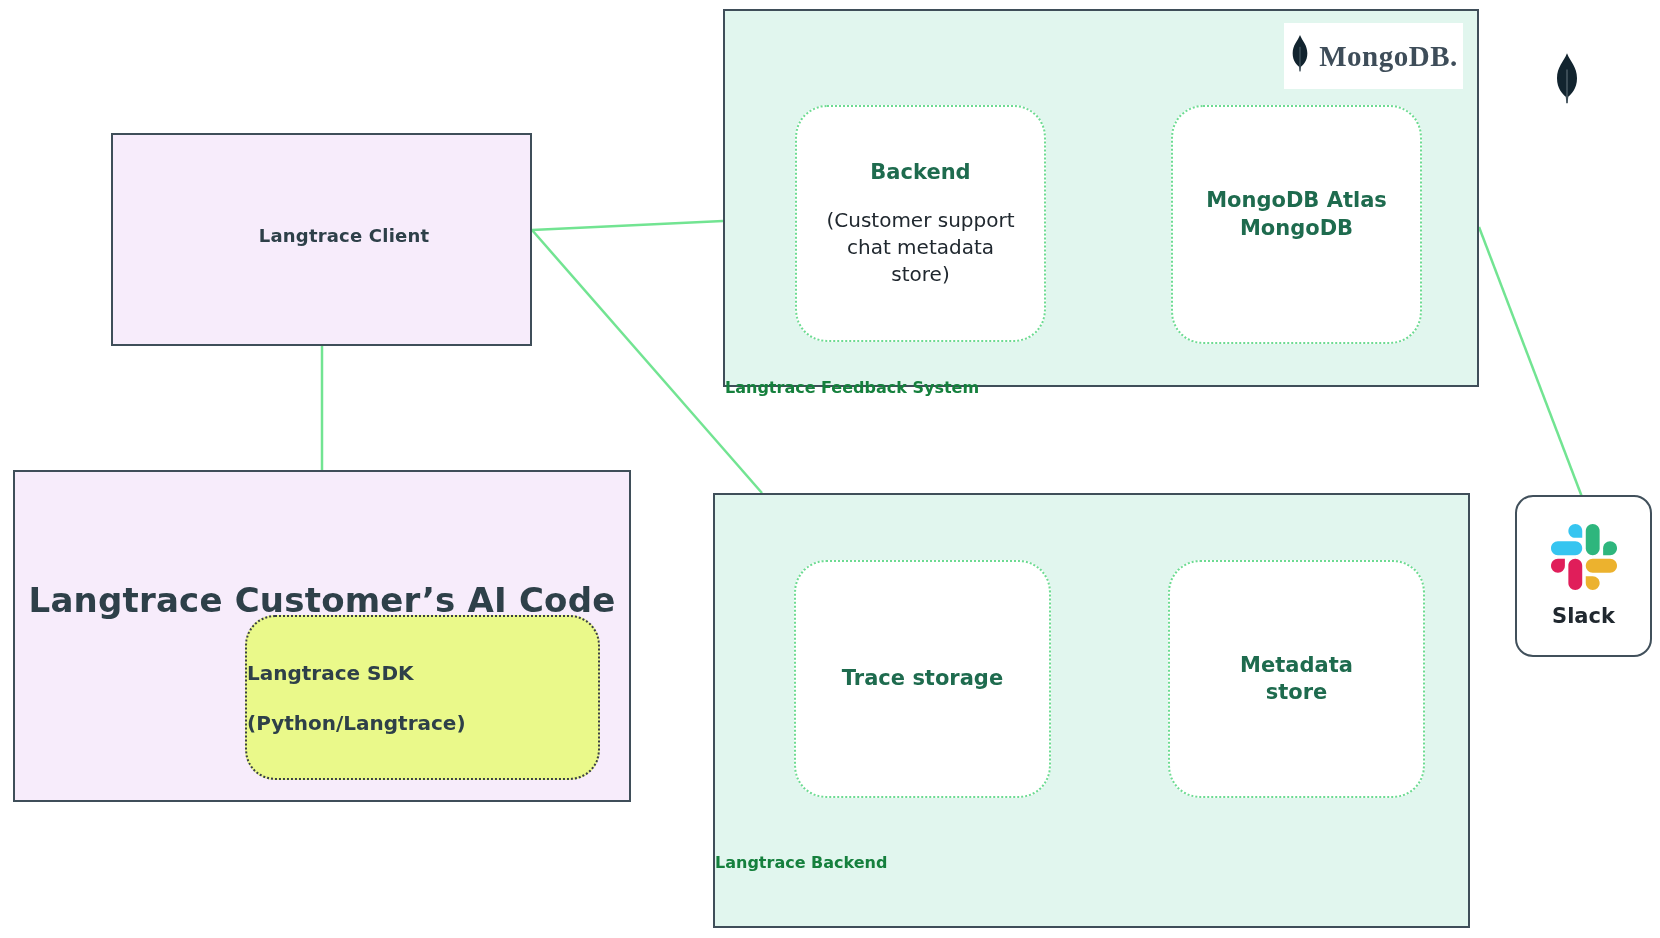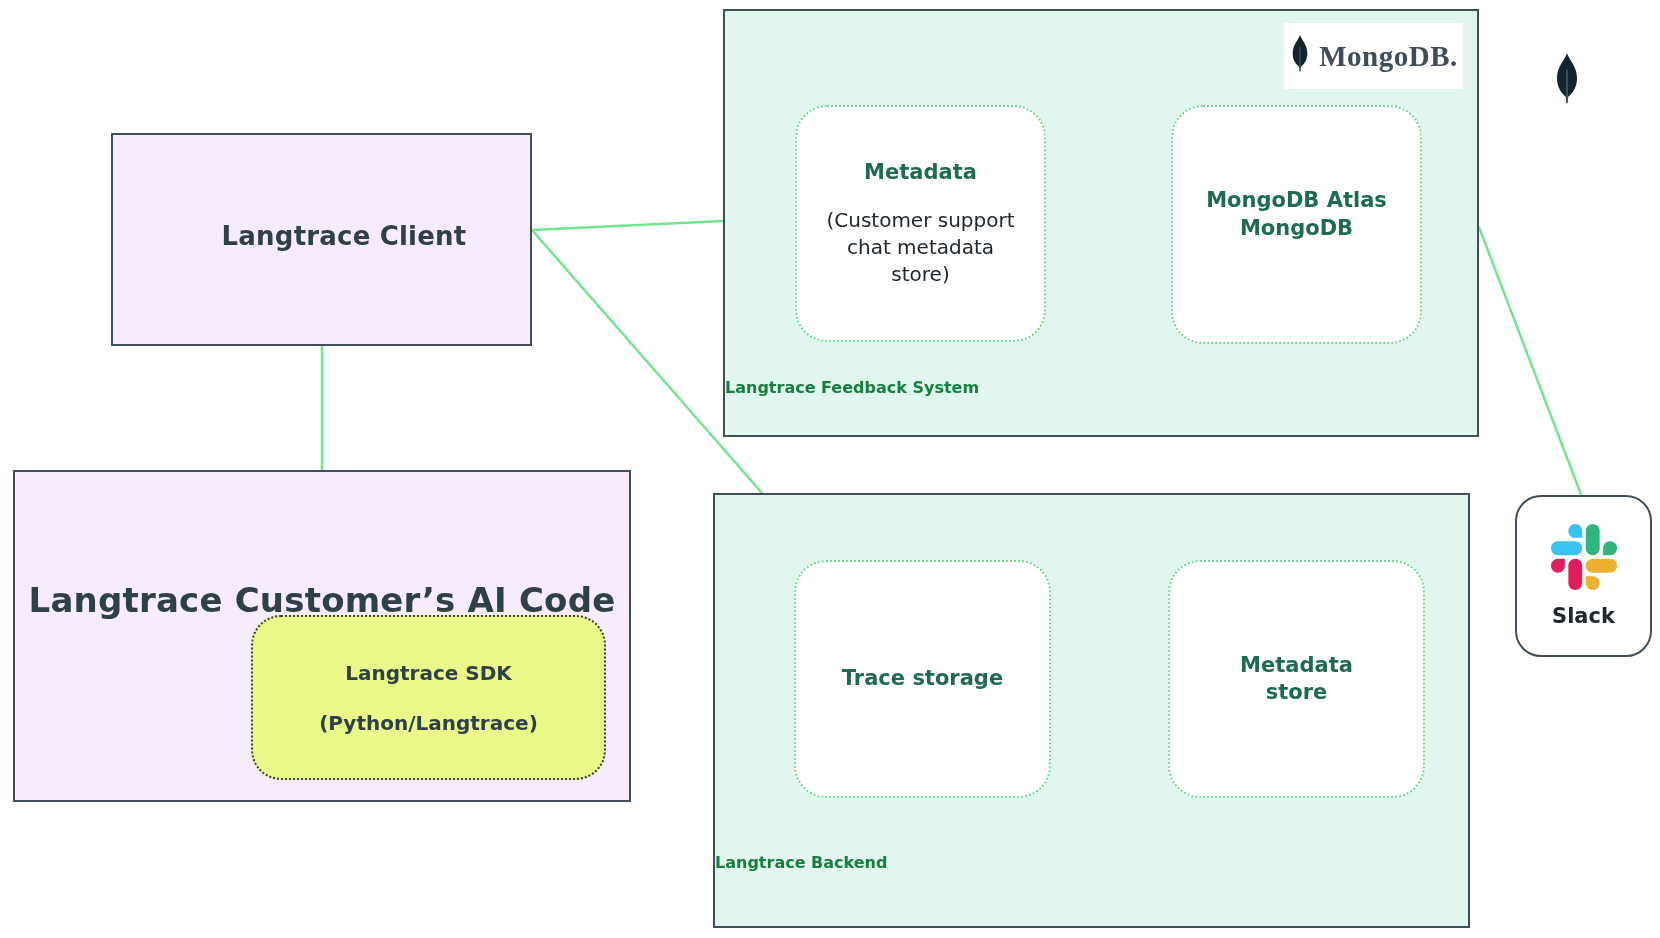--- a/index.html
+++ b/index.html
@@ -21,38 +21,37 @@
   .panel.mint{background:#e1f6ee;}
   .center-label{
     position:absolute;left:0;right:0;
     text-align:center;
     color:#2e4049;
     font-weight:bold;
   }
   .client-label{
     top:0;bottom:8px;
     display:flex;align-items:center;justify-content:center;
-    font-size:26px;
+    font-size:18px;
     letter-spacing:.2px;
     padding-left:45px;
   }
   .ai-title{
     font-size:34px;
     letter-spacing:.2px;
   }
   .sdk-box{
     position:absolute;
     background:#eaf98a;
     border:2px dotted #3a3f45;
     border-radius:30px;
     box-sizing:border-box;
-    display:flex;flex-direction:column;align-items:center;justify-content:center;
+    display:flex;flex-direction:column;align-items:flex-start;justify-content:center;
     gap:26px;
     z-index:3;
-    margin-left:6px;
   }
   .sdk-box .line{color:#2e4049;font-size:20px;font-weight:600;}
   .inner-box{
     position:absolute;
     background:#ffffff;
     border:2px dotted #6ddb92;
     border-radius:32px;
     box-sizing:border-box;
     display:flex;flex-direction:column;align-items:center;justify-content:center;
     text-align:center;
@@ -92,21 +91,21 @@
     font-family:"Liberation Serif","DejaVu Serif",serif;
     color:#3e4d59;
     font-size:29px;
     font-weight:600;
     letter-spacing:.5px;
   }
   .slack-card{
     position:absolute;
     background:#ffffff;
     border:2.5px solid #41505b;
-    border-radius:26px;
+    border-radius:18px;
     box-sizing:border-box;
     display:flex;flex-direction:column;align-items:center;justify-content:center;
     gap:14px;
     z-index:3;
   }
   .slack-label{color:#20282f;font-size:21px;font-weight:600;}
   .leaf-standalone{position:absolute;z-index:3;}
 </style>
 </head>
 <body>
@@ -125,32 +124,32 @@
   </div>
 
   <div class="panel purple" style="left:13px;top:470px;width:618px;height:332px;">
     <div class="center-label ai-title" style="top:108px;">Langtrace Customer’s AI Code</div>
     <div class="sdk-box" style="left:230px;top:143px;width:355px;height:165px;">
       <div class="line">Langtrace SDK</div>
       <div class="line">(Python/Langtrace)</div>
     </div>
   </div>
 
-  <div class="panel mint" style="left:723px;top:9px;width:756px;height:428px;">
+  <div class="panel mint" style="left:723px;top:9px;width:756px;height:378px;">
 
     <div class="mongo-patch" style="left:559px;top:12px;width:179px;height:66px;">
       <svg width="22" height="44" viewBox="0 0 24 48">
         <path d="M12 1 C9.2 8 4 12 4 21 C4 29.5 8.6 33.8 11 35.8 L11.5 41 h1 L13 35.8 C15.4 33.8 20 29.5 20 21 C20 12 14.8 8 12 1 Z" fill="#12242f"></path>
         <path d="M12 14 L12 40" stroke="#5d6d77" stroke-width="0.9" fill="none"></path>
       </svg>
       <span class="mongo-wordmark">MongoDB.</span>
     </div>
 
     <div class="inner-box" style="left:70px;top:94px;width:251px;height:237px;">
-      <p class="inner-title">Metadata</p>
+      <p class="inner-title">Backend</p>
       <p class="inner-body">(Customer support chat metadata store)</p>
     </div>
 
     <div class="inner-box" style="left:446px;top:94px;width:251px;height:239px;">
       <p class="inner-title">MongoDB Atlas MongoDB</p>
     </div>
 
     <div class="section-label" style="left:0;right:0;top:367px;">Langtrace Feedback System</div>
   </div>
 

